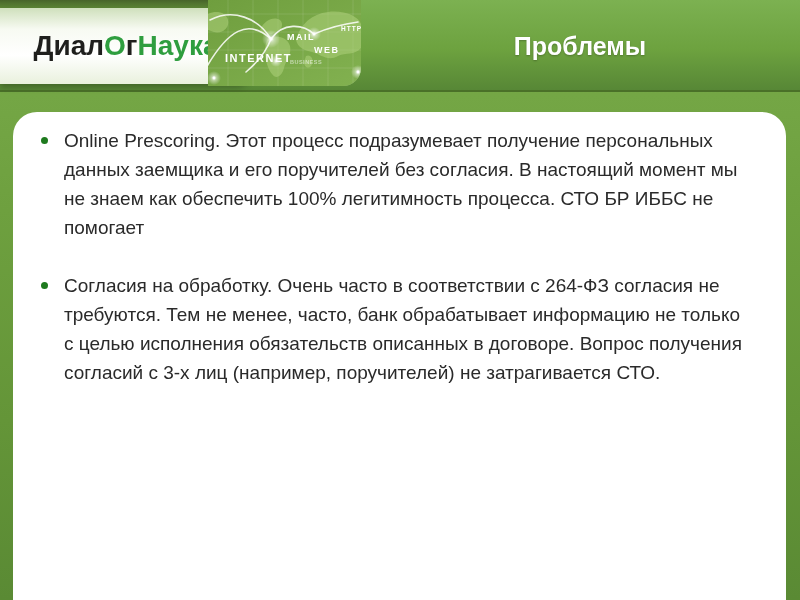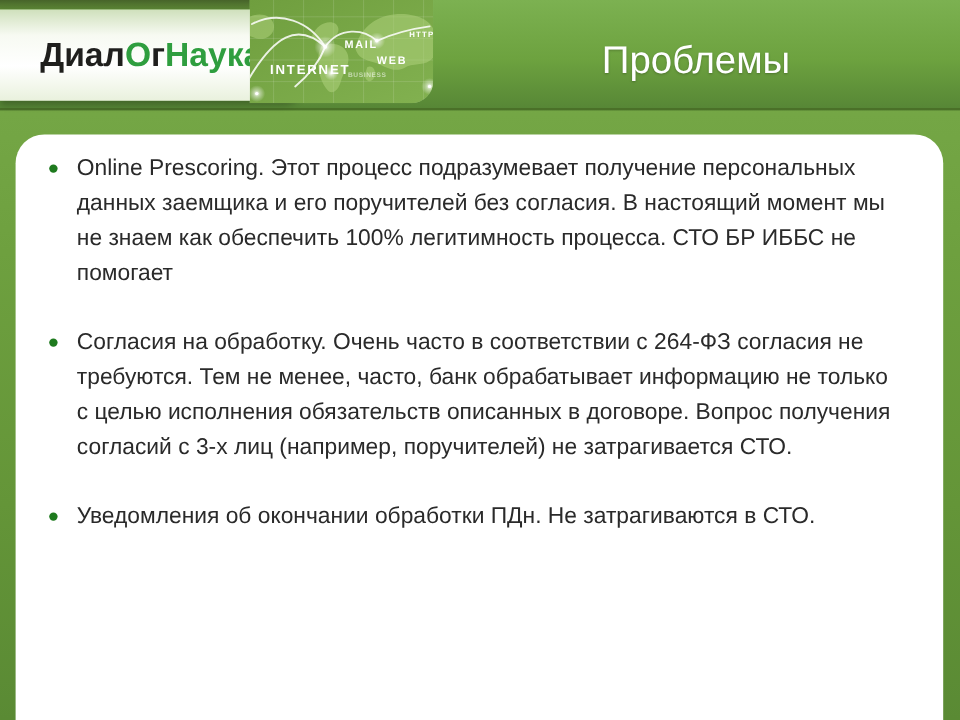--- a/index.html
+++ b/index.html
@@ -9,21 +9,21 @@
     background:linear-gradient(180deg,#79ab4a 0%,#6ea03f 35%,#649538 70%,#5a8a34 100%);
   }
   
   .header{
     position:absolute;left:0;top:0;width:800px;height:90px;
     background:linear-gradient(180deg,#7cb151 0%,#6da23f 55%,#578736 100%);
     border-bottom:2px solid #4a7028;
   }
   .slide-title{
     position:absolute;left:430px;top:32px;width:300px;
-    text-align:center;color:#ffffff;font-size:32px;font-weight:normal;
+    text-align:center;color:#ffffff;font-size:25px;font-weight:bold;
     text-shadow:0 1px 2px rgba(0,0,0,0.25);
   }
   
   .logo-topstrip{
     position:absolute;left:0;top:0;width:208px;height:8px;
     background:linear-gradient(180deg,#47642a,#5d8736);
   }
   .logo-box{
     position:absolute;left:0;top:8px;width:252px;height:76px;
     background:linear-gradient(180deg,#cfe0bc 0%,#f7faf2 28%,#ffffff 62%,#e9f1dd 100%);
@@ -138,20 +138,16 @@
   <div class="card">
     <ul class="bullets">
       <li>
         <span class="dot"></span>
         <span class="btxt">Online Prescoring. Этот процесс подразумевает получение персональных данных заемщика и его поручителей без согласия. В настоящий момент мы не знаем как обеспечить 100% легитимность процесса. СТО БР ИББС не помогает</span>
       </li>
       <li>
         <span class="dot"></span>
         <span class="btxt">Согласия на обработку. Очень часто в соответствии с 264-ФЗ согласия не требуются. Тем не менее, часто, банк обрабатывает информацию не только с целью исполнения обязательств описанных в договоре. Вопрос получения согласий с 3-х лиц (например, поручителей) не затрагивается СТО.</span>
       </li>
-      <li>
-        <span class="dot"></span>
-        <span class="btxt">Уведомления об окончании обработки ПДн. Не затрагиваются в СТО.</span>
-      </li>
     </ul>
   </div>
 
 </div>
 
 </body></html>

